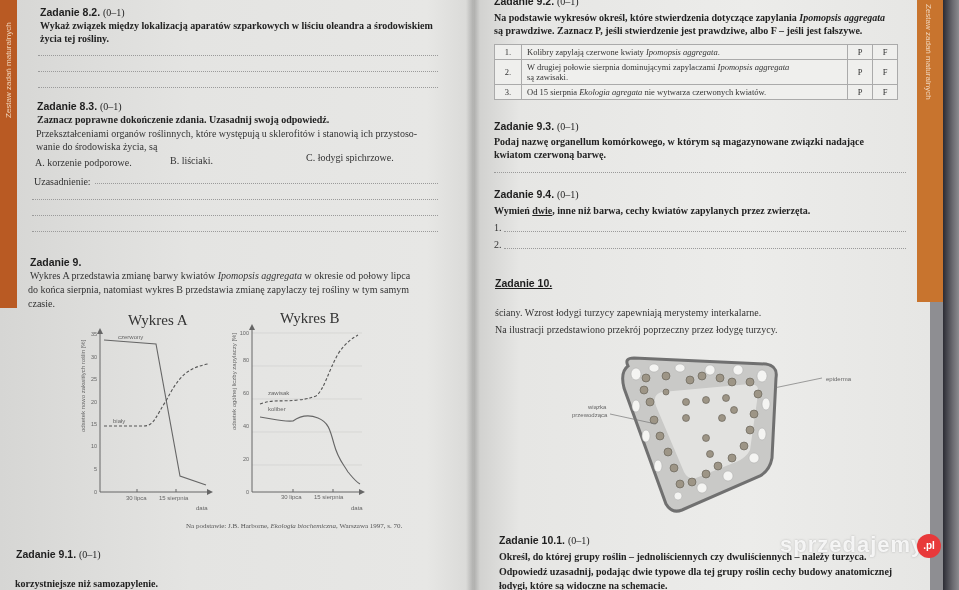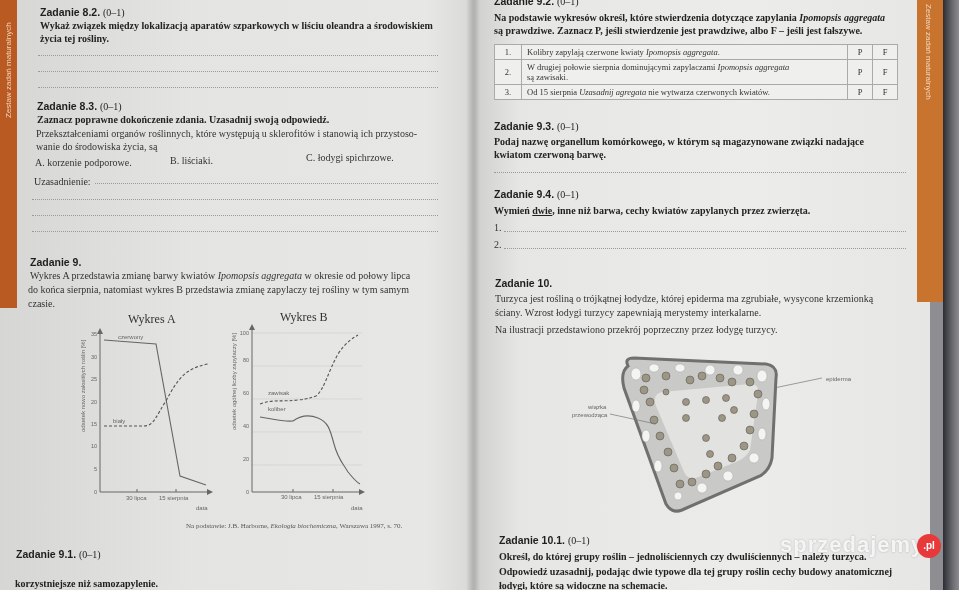--- a/index.html
+++ b/index.html
@@ -19,21 +19,21 @@
   .b{font-weight:bold;font-size:10px;position:absolute;white-space:nowrap;color:#222;}
   .t{font-size:10px;position:absolute;white-space:nowrap;color:#333;}
   .line{position:absolute;border-bottom:1px dotted #9a9a9a;height:0;}
   i{font-style:italic;}
   u{text-decoration:underline;}
   table.tf{position:absolute;left:20px;top:44px;border-collapse:collapse;font-size:8.5px;width:404px;background:#efefed;}
   table.tf td{border:1px solid #aaa;padding:2px 5px;color:#333;}
   table.tf td.n{width:16px;text-align:center;}
   table.tf td.pf{width:14px;text-align:center;}
   .chart-label{position:absolute;font-family:"Liberation Sans",sans-serif;font-size:6px;color:#666;white-space:nowrap;}
-  .chart-title{position:absolute;font-size:12px;color:#333;white-space:nowrap;}
+  .chart-title{position:absolute;font-size:15px;color:#333;white-space:nowrap;}
   .ylabel{position:absolute;font-family:"Liberation Sans",sans-serif;font-size:6px;color:#666;transform:rotate(-90deg);transform-origin:left top;white-space:nowrap;}
   .watermark{position:absolute;left:780px;top:532px;font-family:"Liberation Sans",sans-serif;font-weight:bold;font-size:22px;color:rgba(255,255,255,.85);letter-spacing:1px;white-space:nowrap;text-shadow:0 0 2px rgba(120,120,120,.5);}
   .wm-badge{position:absolute;left:917px;top:534px;width:24px;height:24px;border-radius:50%;background:#e8393a;color:#fff;font-family:"Liberation Sans",sans-serif;font-weight:bold;font-size:10px;text-align:center;line-height:24px;}
 </style>
 </head>
 <body>
 
 <div class="page left">
   <div class="strip-left"></div>
   <div class="vtext vl">Zestaw zadań maturalnych</div>
@@ -145,41 +145,40 @@
       <td class="pf">F</td>
     </tr>
     <tr>
       <td class="n">2.</td>
       <td style="line-height:10px;"><span>W drugiej połowie sierpnia dominującymi zapylaczami </span><i>Ipomopsis aggregata</i><br><span> są zawisaki.</span></td>
       <td class="pf">P</td>
       <td class="pf">F</td>
     </tr>
     <tr>
       <td class="n">3.</td>
-      <td><span>Od 15 sierpnia </span><i>Uzasadnij agregata</i><span> nie wytwarza czerwonych kwiatów.</span></td>
+      <td><span>Od 15 sierpnia </span><i>Ekologia agregata</i><span> nie wytwarza czerwonych kwiatów.</span></td>
       <td class="pf">P</td>
       <td class="pf">F</td>
     </tr>
   </tbody>
     </table>
 
   <div class="h" style="left:20px;top:120px;"><span>Zadanie 9.3.</span> <span class="pts">(0–1)</span></div>
   <div class="b" style="left:20px;top:136px;">Podaj nazwę organellum komórkowego, w którym są magazynowane związki nadające</div>
   <div class="b" style="left:20px;top:149px;">kwiatom czerwoną barwę.</div>
   <div class="line" style="left:20px;top:172px;width:412px;"></div>
 
   <div class="h" style="left:20px;top:188px;"><span>Zadanie 9.4.</span> <span class="pts">(0–1)</span></div>
   <div class="b" style="left:20px;top:205px;"><span>Wymień </span><u>dwie</u><span>, inne niż barwa, cechy kwiatów zapylanych przez zwierzęta.</span></div>
   <div class="t" style="left:20px;top:222px;">1.</div>
   <div class="line" style="left:30px;top:231px;width:402px;"></div>
   <div class="t" style="left:20px;top:239px;">2.</div>
   <div class="line" style="left:30px;top:248px;width:402px;"></div>
 
-  <div class="h" style="left:21px;top:277px;">Zadanie 10.</div>
-  <div class="t" style="left:21px;top:293px;">Turzyca jest rośliną o trójkątnej łodydze, której epiderma ma zgrubiałe, wysycone krzemionką</div>
+  <div class="h" style="left:21px;top:277px;text-decoration:underline;">Zadanie 10.</div>
   <div class="t" style="left:21px;top:307px;">ściany. Wzrost łodygi turzycy zapewniają merystemy interkalarne.</div>
   <div class="t" style="left:21px;top:324px;">Na ilustracji przedstawiono przekrój poprzeczny przez łodygę turzycy.</div>
 
   <svg style="position:absolute;left:136px;top:354px;" width="180" height="160" viewBox="0 0 180 160">
     <path d="M18,12 Q14,4 24,4 L156,10 Q168,12 166,24 L162,104 Q160,116 150,122 L72,156 Q62,160 56,150 L14,34 Q10,18 18,12 Z" fill="#c9c9c7" stroke="#707070" stroke-width="3"></path>
     <path d="M52,38 L140,30 Q150,30 148,40 L140,96 Q136,104 126,108 L86,124 Q78,126 74,118 L46,52 Q42,40 52,38 Z" fill="#e2e2e0"></path>
     <g fill="#f4f4f2" stroke="#aaa" stroke-width="0.5">
       <ellipse cx="26" cy="20" rx="5" ry="6"></ellipse>
         <ellipse cx="44" cy="14" rx="5" ry="4"></ellipse>
         <ellipse cx="70" cy="14" rx="5" ry="4"></ellipse>

